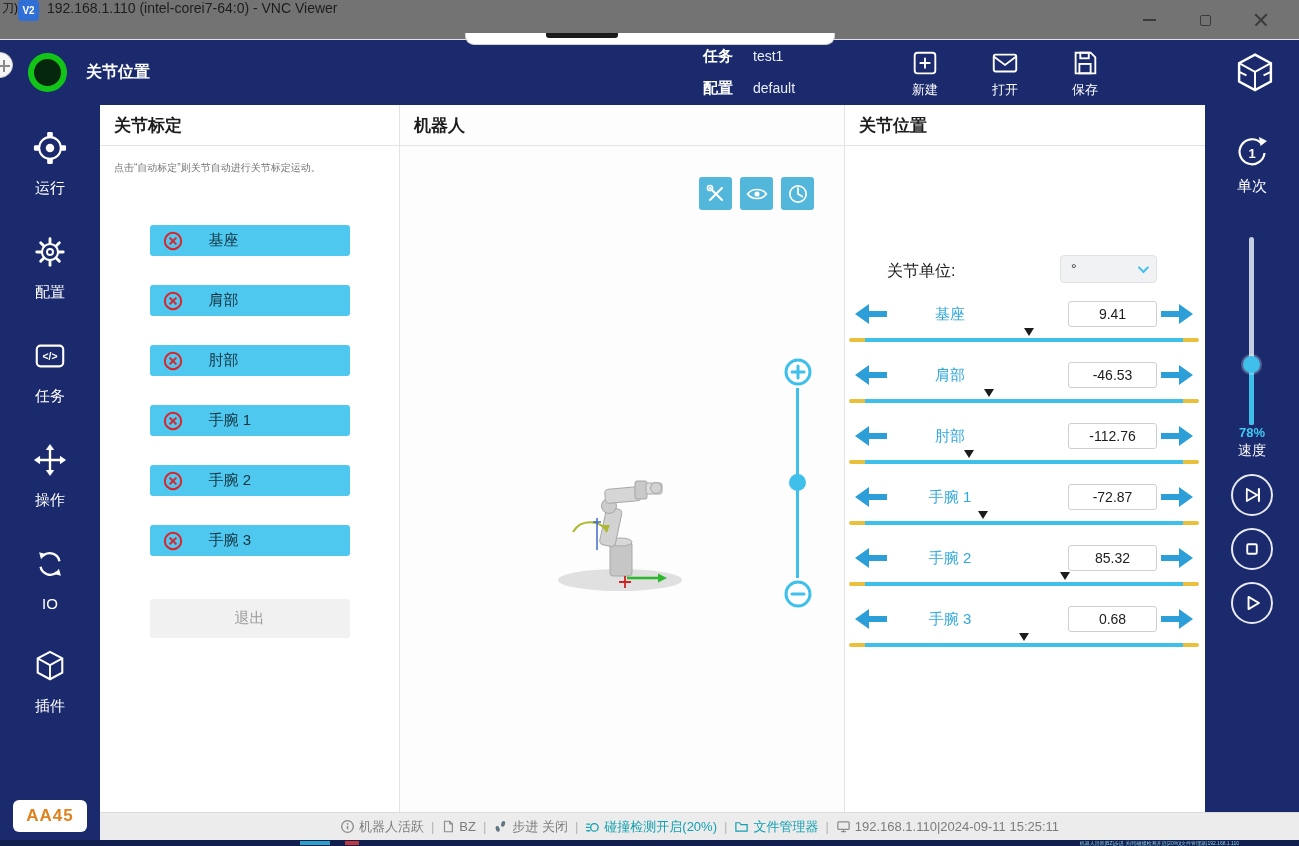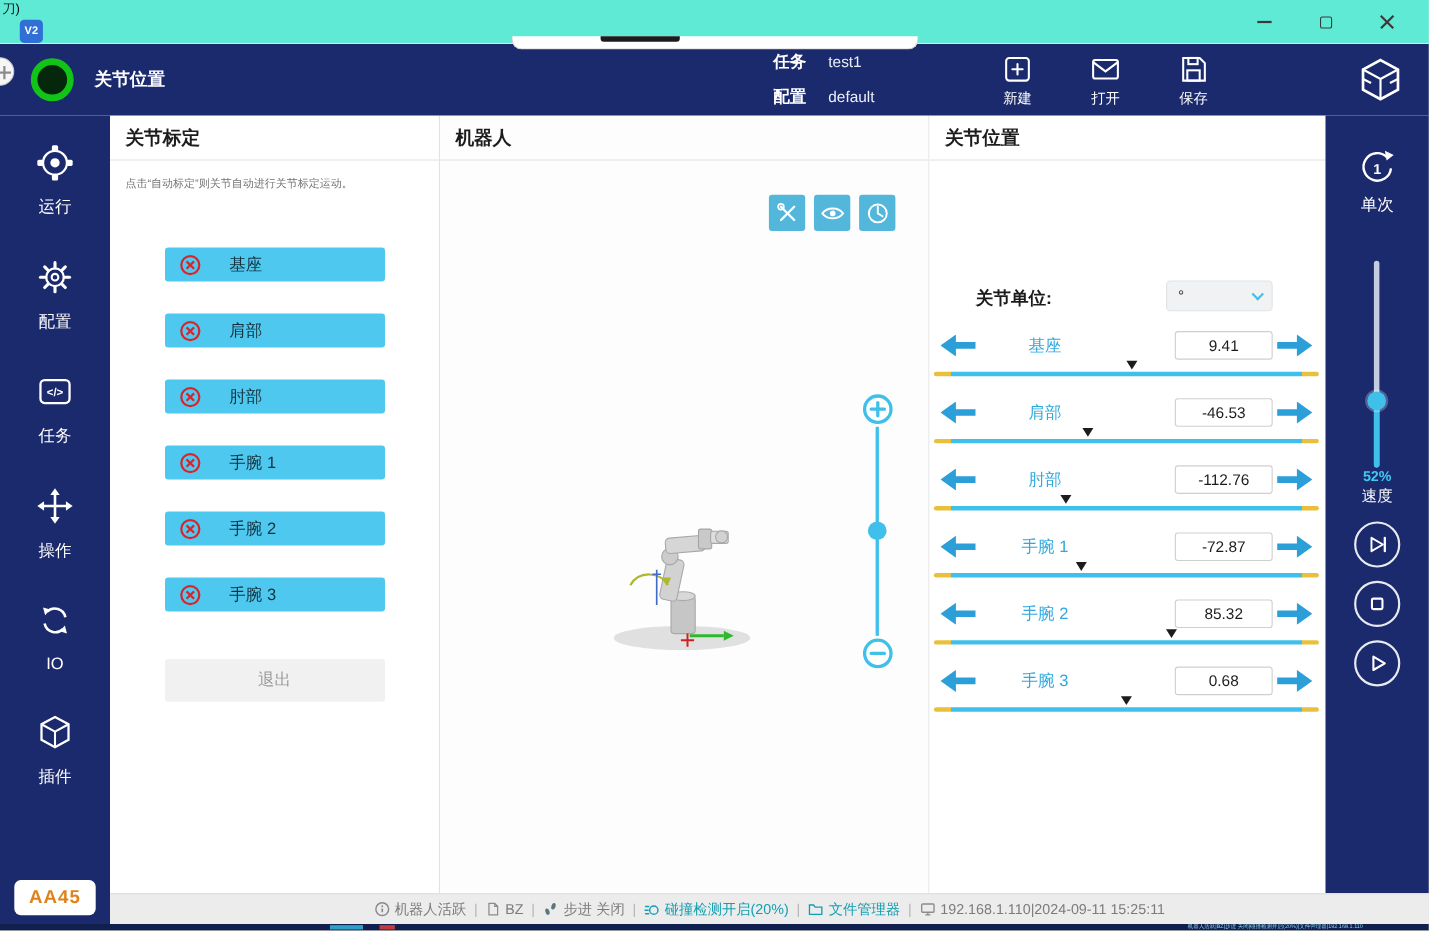--- a/index.html
+++ b/index.html
@@ -4,22 +4,22 @@
 <style>
   * { margin:0; padding:0; box-sizing:border-box; }
   html,body { background:#777; }
   .screen {
     position:relative; width:1299px; height:846px; overflow:hidden;
     background:#ffffff; font-family:"Liberation Sans","DejaVu Sans",sans-serif;
     -webkit-font-smoothing:antialiased;
   }
 
   
-  .titlebar { position:absolute; top:0; left:0; right:0; height:40px; background:#5eead4;
-    border-bottom:1px solid #e0e2e5; display:flex; align-items:flex-end; z-index:4; }
+  .titlebar { position:absolute; top:0; left:0; right:0; height:40px; background:#737373;
+    border-bottom:1px solid #e0e2e5; display:flex; align-items:flex-start; z-index:4; }
   .artifact { position:absolute; top:0; left:2px; font-size:12px; color:#111; z-index:9; }
   .vnc-logo { width:21px; height:21px; margin-left:18px; border-radius:4px; background:#2f6fd6;
     color:#fff; font-size:10px; font-weight:bold; display:flex; align-items:center; justify-content:center; }
   .title-text { margin-left:8px; font-size:14px; color:#1d1d1d; }
   .win-controls { position:absolute; right:10px; top:0; height:40px; display:flex; }
   .win-btn { width:56px; height:40px; display:flex; align-items:center; justify-content:center; cursor:default; }
   .ic-min { width:13px; height:2px; background:#3a3a3a; }
   .ic-max { width:11px; height:11px; border:1.6px solid #3a3a3a; border-radius:2px; }
   .ic-close { position:relative; width:14px; height:14px; }
   .ic-close::before,.ic-close::after { content:""; position:absolute; left:-1px; top:6px; width:16px; height:1.7px; background:#3a3a3a; }
@@ -91,21 +91,21 @@
   
   .robot-toolbar { position:absolute; top:72px; right:30px; display:flex; gap:8px; }
   .tool-btn { width:33px; height:33px; background:#53b7dc; border-radius:3px; display:flex; align-items:center; justify-content:center; }
   .zoom-plus  { position:absolute; right:32px; top:253px; }
   .zoom-minus { position:absolute; right:32px; top:475px; }
   .zoom-track { position:absolute; right:45px; top:283px; width:3px; height:190px; background:#3fc0ea; }
   .zoom-handle{ position:absolute; right:38px; top:369px; width:17px; height:17px; border-radius:50%; background:#3fc0ea; }
   .robot-model{ position:absolute; left:155px; top:365px; }
 
   
-  .unit-label { position:absolute; left:42px; top:156px; font-size:16px; font-weight:bold; color:#1b1b1b; }
+  .unit-label { position:absolute; left:42px; top:156px; font-size:16px; font-weight:normal; color:#1b1b1b; }
   .unit-select { position:absolute; left:215px; top:150px; width:97px; height:28px; background:#f0f2f4;
     border:1px solid #e0e3e6; border-radius:4px; display:flex; align-items:center; padding:0 10px; font-size:14px; color:#333; }
   .unit-chevron { margin-left:auto; width:8px; height:8px; border-right:2px solid #3fc0ea; border-bottom:2px solid #3fc0ea;
     transform:rotate(45deg) translateY(-2px); }
   .jrow { position:absolute; left:0; width:100%; height:61px; }
   .jarrow { position:absolute; top:21px; width:32px; height:20px; }
   .jarrow.left { left:10px; } .jarrow.right { right:12px; transform:scaleX(-1); }
   .jname { position:absolute; left:55px; top:22px; width:100px; text-align:center; color:#2fa9dc; font-size:15px; }
   .jvalue { position:absolute; left:223px; top:18px; width:89px; height:26px; background:#fff; border:1px solid #cfcfcf;
     border-radius:3px; text-align:center; line-height:25px; font-size:14px; color:#1c1c1c; }
@@ -127,20 +127,21 @@
 
   svg { display:block; }
 </style>
 </head>
 <body>
 
 <div class="screen">
 
   <div class="titlebar">
     <div class="vnc-logo">V2</div>
+    <div class="title-text">192.168.1.110 (intel-corei7-64:0) - VNC Viewer</div>
     <div class="win-controls">
       <div class="win-btn">
           <span class="ic-min"></span>
         </div>
       <div class="win-btn">
           <span class="ic-max"></span>
         </div>
       <div class="win-btn">
           <span class="ic-close"></span>
         </div>
@@ -472,21 +473,21 @@
       <svg width="36" height="36" viewBox="0 0 36 36">
         <path d="M27 8 A12.5 12.5 0 1 0 30.5 18" fill="none" stroke="#fff" stroke-width="2.2"></path>
         <polygon points="25,2 26.5,11 33,6" fill="#fff"></polygon>
         <text x="18" y="23" font-size="13" font-weight="bold" fill="#fff" text-anchor="middle" font-family="Liberation Sans, sans-serif">1</text>
       </svg>
       <span>单次</span>
     </div>
     <div class="speed-track"></div>
     <div class="speed-fill"></div>
     <div class="speed-handle"></div>
-    <div class="speed-pct">52%</div>
+    <div class="speed-pct">78%</div>
     <div class="speed-label">速度</div>
     <div class="pb-btn pb-skip">
       <svg width="26" height="26" viewBox="0 0 30 30">
         <polygon points="9,8 21,15 9,22" fill="none" stroke="#fff" stroke-width="2" stroke-linejoin="round"></polygon>
         <line x1="23" y1="8" x2="23" y2="22" stroke="#fff" stroke-width="2.4" stroke-linecap="round"></line>
       </svg>
     </div>
     <div class="pb-btn pb-stop">
       <svg width="26" height="26" viewBox="0 0 30 30">
         <rect x="9.5" y="9.5" width="11" height="11" rx="1.5" fill="none" stroke="#fff" stroke-width="2.2"></rect>

